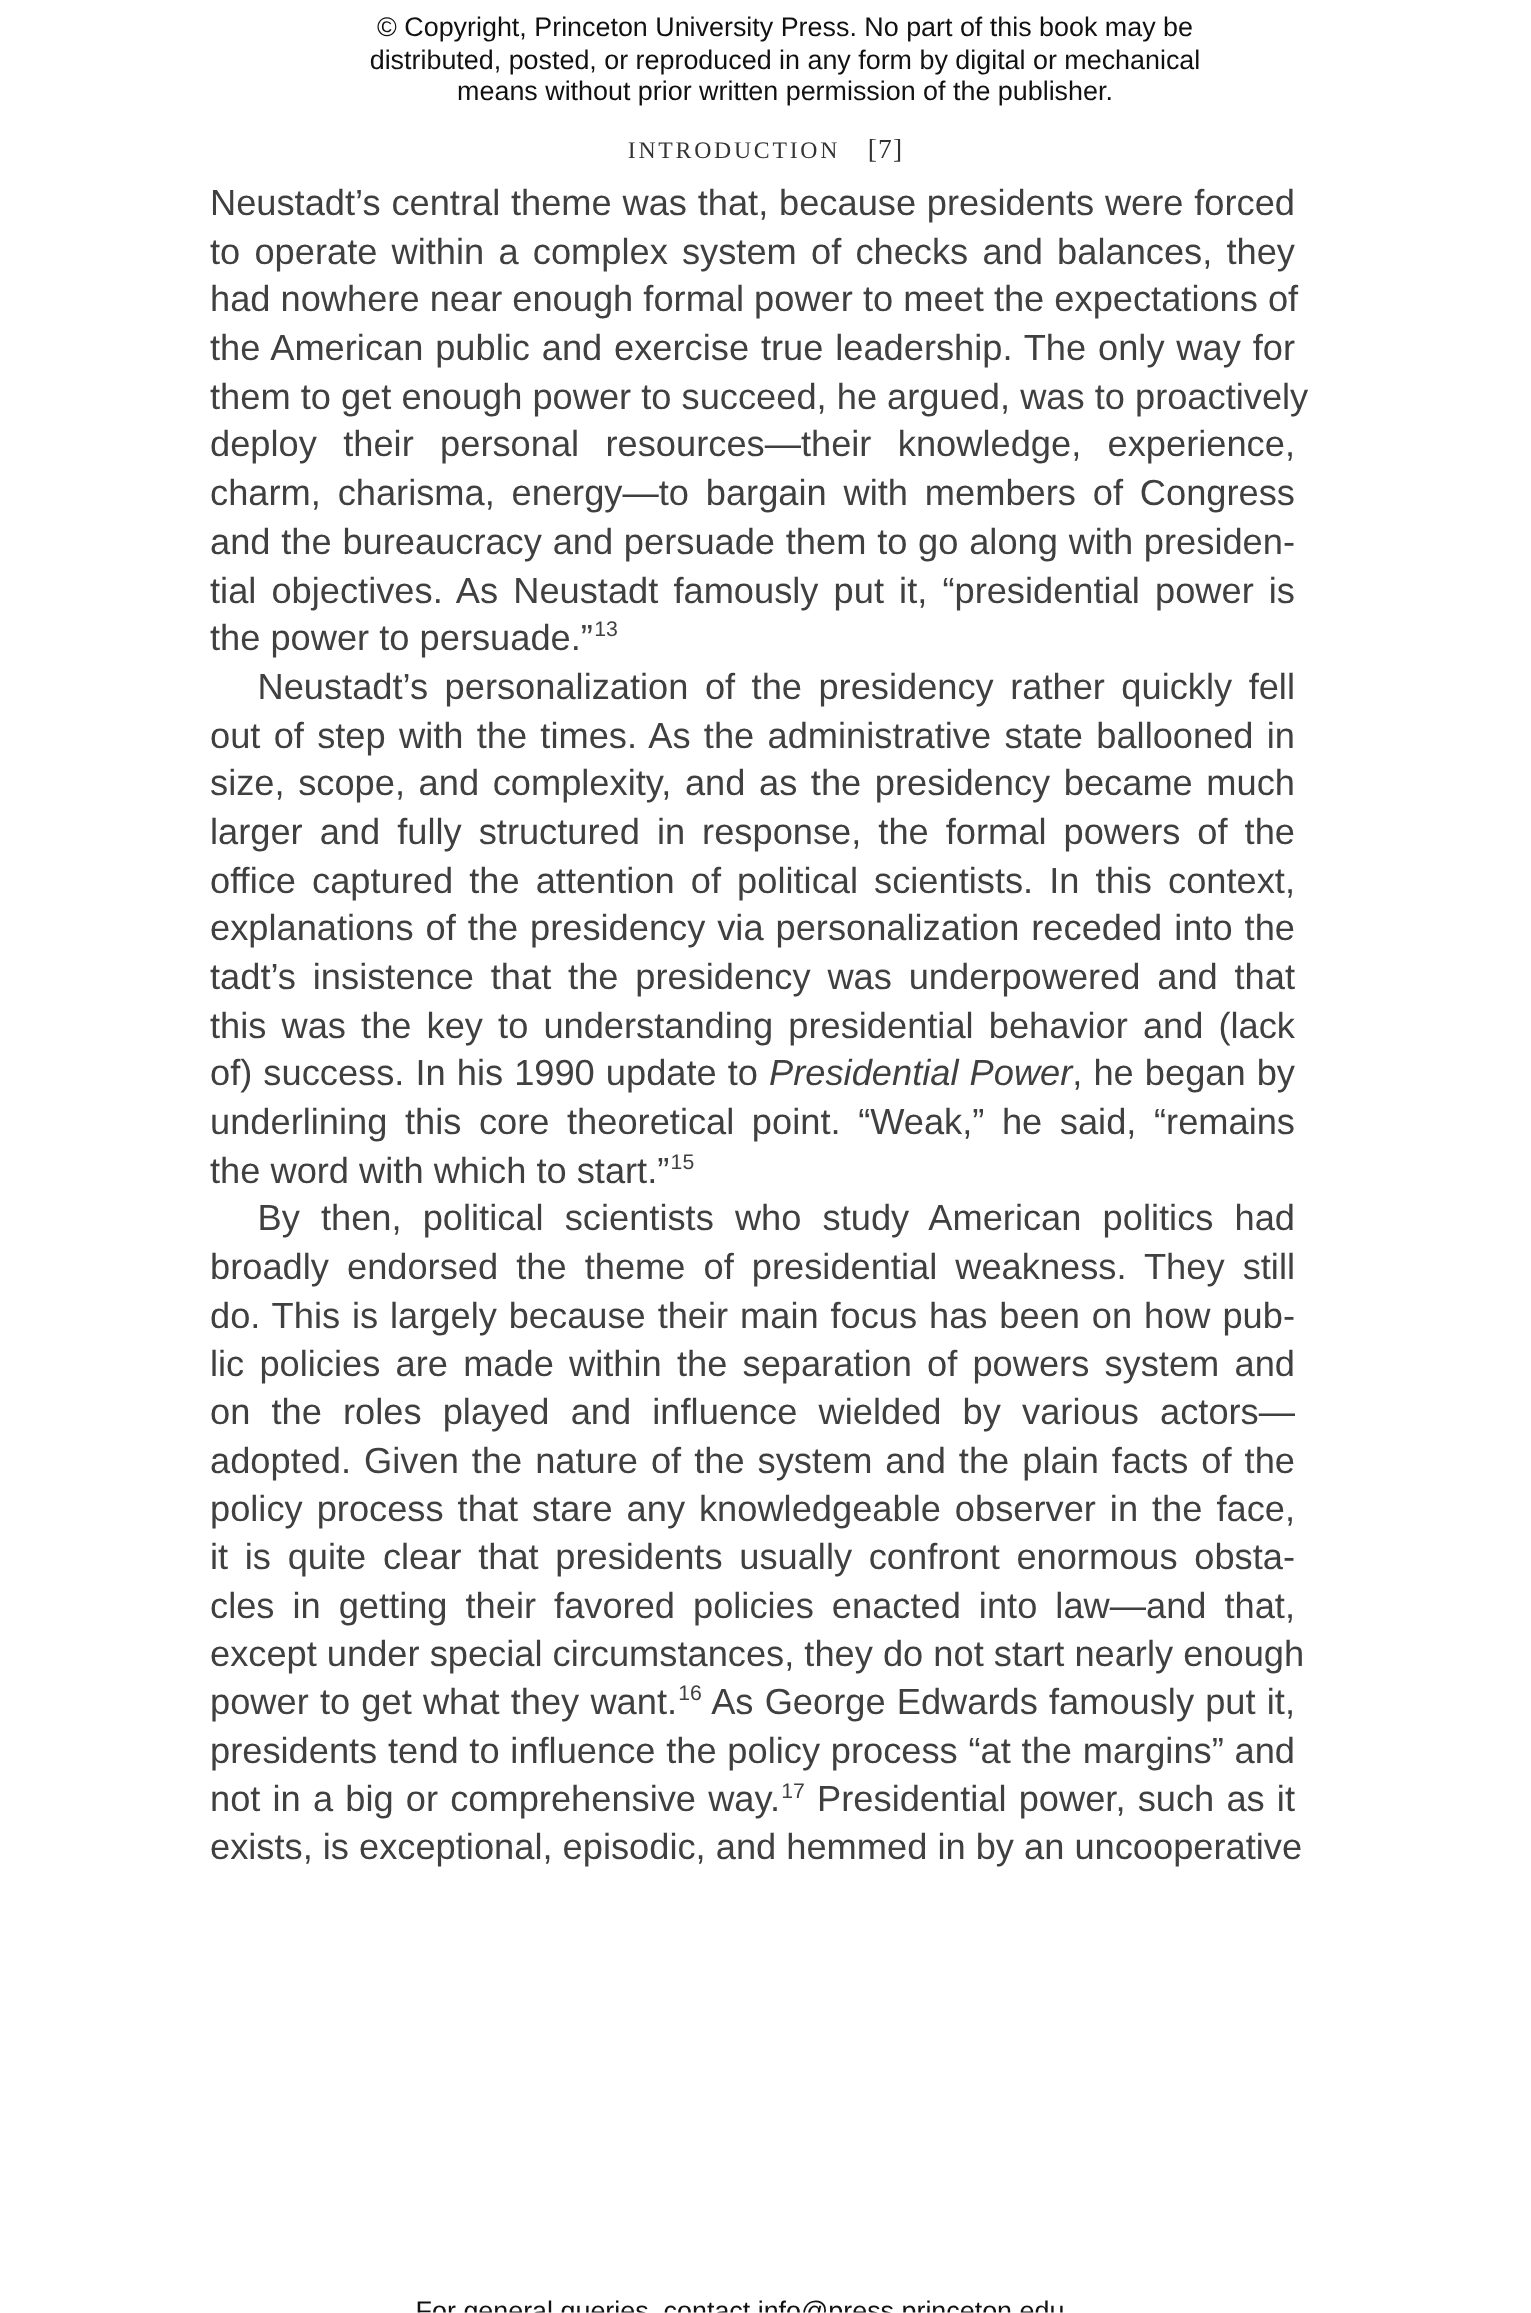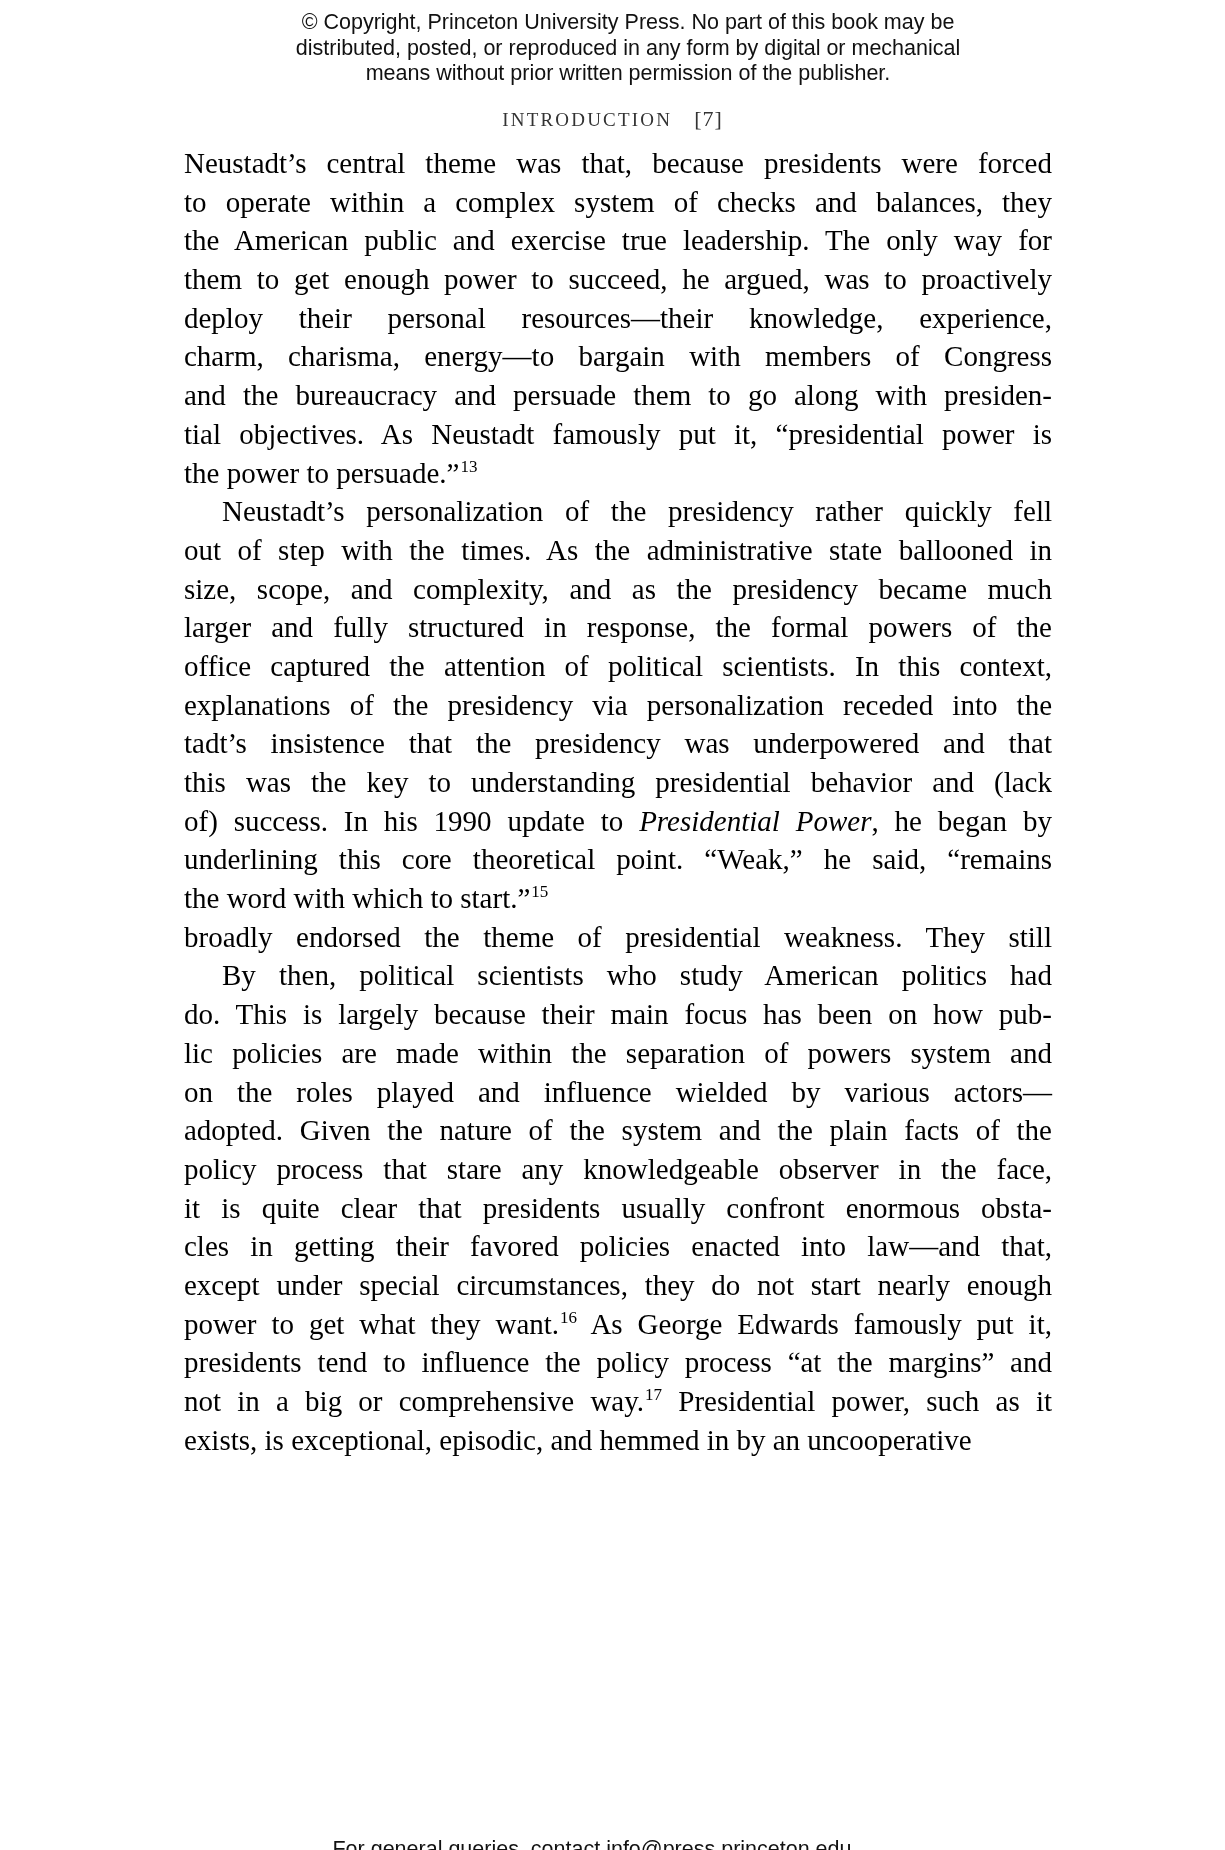--- a/index.html
+++ b/index.html
@@ -37,27 +37,27 @@
       color: #333333;
       margin-top: 12px;
     }
     .running-head .folio {
       margin-left: 22px;
       letter-spacing: 1px;
       font-size: 22px;
     }
     .body-text {
       position: absolute;
-      left: 184px;
+      left: 168px;
       top: 144px;
       width: 868px;
-      font-family: Liberation Serif, serif;
+      font-family: Liberation Sans, sans-serif;
       font-size: 29px;
       line-height: 38.7px;
-      color: #000000;
+      color: #404040;
     }
     .body-text .line {
       display: block;
       white-space: nowrap;
       text-align: justify;
       text-align-last: justify;
       height: 38.7px;
     }
     .body-text .line.last {
       text-align-last: left;
@@ -94,20 +94,21 @@
 </div>
 
 <div class="running-head">
   <span>INTRODUCTION</span><span class="folio">[7]</span>
 </div>
 
 <div class="body-text" id="body-text">
     <div>
       <span class="line"><span>Neustadt’s central theme was that, because presidents were forced</span></span>
       <span class="line"><span>to operate within a complex system of checks and balances, they</span></span>
+      <span class="line"><span>had nowhere near enough formal power to meet the expectations of</span></span>
       <span class="line"><span>the American public and exercise true leadership. The only way for</span></span>
       <span class="line"><span>them to get enough power to succeed, he argued, was to proactively</span></span>
       <span class="line"><span>deploy their personal resources—their knowledge, experience,</span></span>
       <span class="line"><span>charm, charisma, energy—to bargain with members of Congress</span></span>
       <span class="line"><span>and the bureaucracy and persuade them to go along with presiden-</span></span>
       <span class="line"><span>tial objectives. As Neustadt famously put it, “presidential power is</span></span>
       <span class="line last"><span>the power to persuade.”</span><sup>13</sup></span>
     </div>
     <div>
       <span class="line indent"><span>Neustadt’s personalization of the presidency rather quickly fell</span></span>
@@ -116,22 +117,22 @@
       <span class="line"><span>larger and fully structured in response, the formal powers of the</span></span>
       <span class="line"><span>office captured the attention of political scientists. In this context,</span></span>
       <span class="line"><span>explanations of the presidency via personalization receded into the</span></span>
       <span class="line"><span>tadt’s insistence that the presidency was underpowered and that</span></span>
       <span class="line"><span>this was the key to understanding presidential behavior and (lack</span></span>
       <span class="line"><span>of) success. In his 1990 update to </span><em>Presidential Power</em><span>, he began by</span></span>
       <span class="line"><span>underlining this core theoretical point. “Weak,” he said, “remains</span></span>
       <span class="line last"><span>the word with which to start.”</span><sup>15</sup></span>
     </div>
     <div>
+      <span class="line indent"><span>By then, political scientists who study American politics had</span></span>
       <span class="line"><span>broadly endorsed the theme of presidential weakness. They still</span></span>
-      <span class="line indent"><span>By then, political scientists who study American politics had</span></span>
       <span class="line"><span>do. This is largely because their main focus has been on how pub-</span></span>
       <span class="line"><span>lic policies are made within the separation of powers system and</span></span>
       <span class="line"><span>on the roles played and influence wielded by various actors—</span></span>
       <span class="line"><span>adopted. Given the nature of the system and the plain facts of the</span></span>
       <span class="line"><span>policy process that stare any knowledgeable observer in the face,</span></span>
       <span class="line"><span>it is quite clear that presidents usually confront enormous obsta-</span></span>
       <span class="line"><span>cles in getting their favored policies enacted into law—and that,</span></span>
       <span class="line"><span>except under special circumstances, they do not start nearly enough</span></span>
       <span class="line"><span>power to get what they want.</span><sup>16</sup><span> As George Edwards famously put it,</span></span>
       <span class="line"><span>presidents tend to influence the policy process “at the margins” and</span></span>

